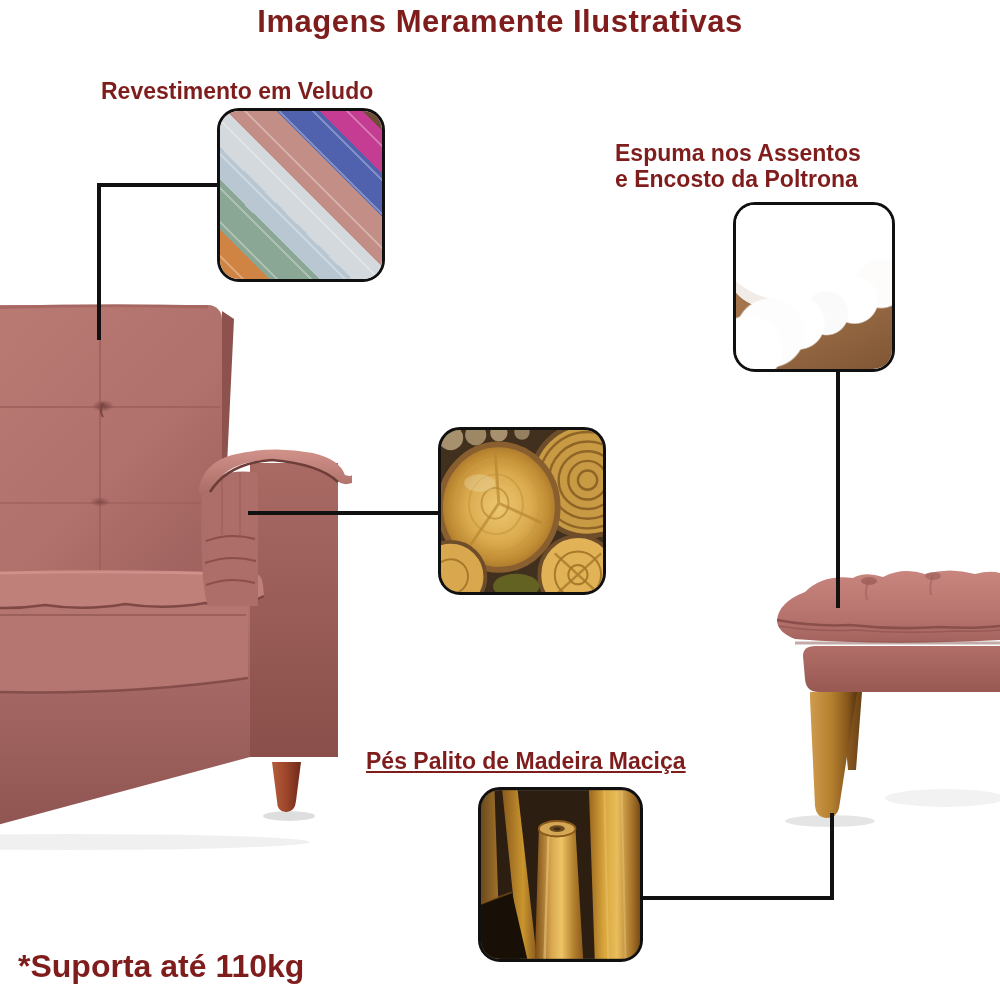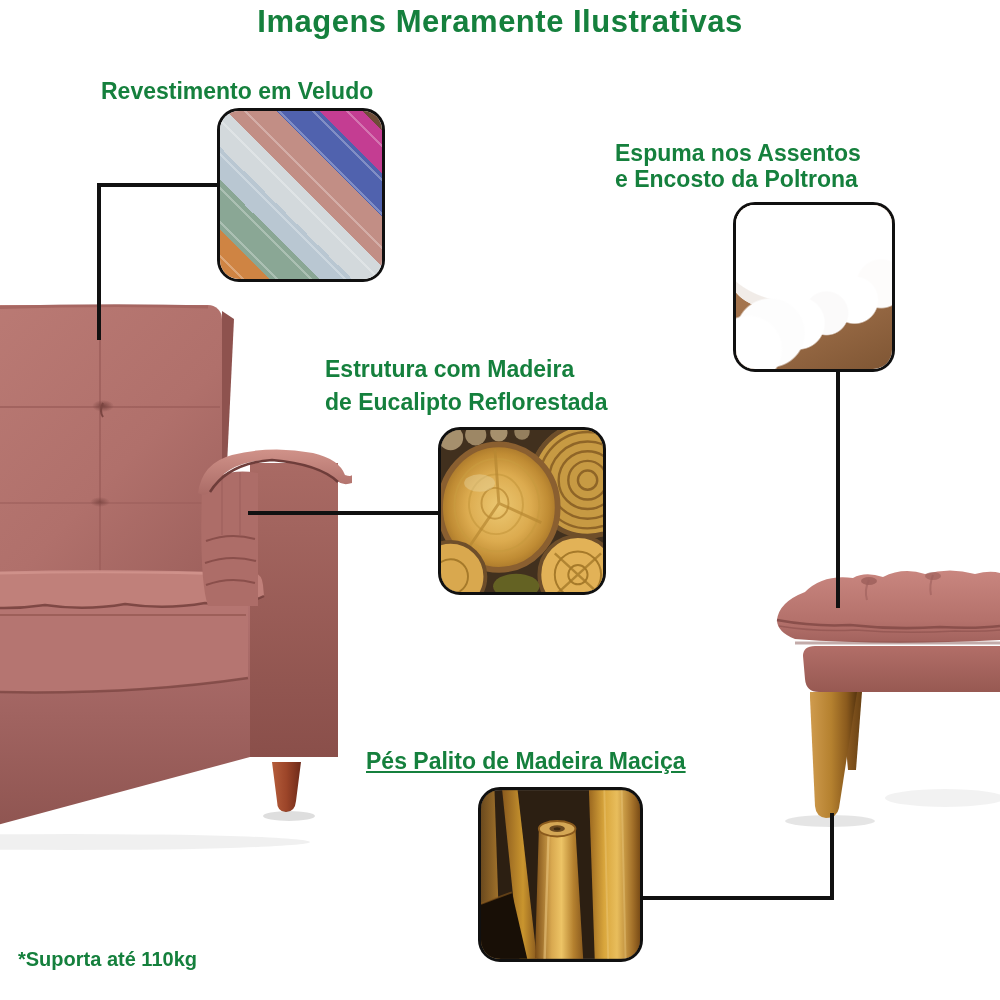--- a/index.html
+++ b/index.html
@@ -1,31 +1,31 @@
 <!DOCTYPE html>
 <html><head>
 <meta charset="utf-8">
 <style>
   html,body{margin:0;padding:0;background:#fff;}
   .canvas{
     position:relative;width:1000px;height:1000px;background:#fff;
-    font-family:"Liberation Sans", sans-serif;color:#15803d;overflow:hidden;
+    font-family:"Liberation Sans", sans-serif;color:#7f1d1d;overflow:hidden;
   }
   .title{
     position:absolute;top:4px;left:0;width:1000px;text-align:center;
     font-size:31px;font-weight:bold;letter-spacing:.5px;
   }
   .callout-label{
     position:absolute;font-weight:bold;text-align:left;
     font-size:23px;line-height:26px;width:400px;
   }
   .callout-label span{display:block;}
   .loose{line-height:33px;}
   .footnote{
-    position:absolute;left:18px;top:948px;font-size:20px;font-weight:bold;
+    position:absolute;left:18px;top:948px;font-size:32px;font-weight:bold;
   }
   .photo{
     position:absolute;box-sizing:border-box;border:3px solid #101010;
     border-radius:22px;overflow:hidden;background:#777;
   }
   .photo svg{display:block;width:100%;height:100%;}
   .line{position:absolute;background:#111111;}
   
   .velvet-bg{
     width:100%;height:100%;
@@ -58,24 +58,20 @@
 
   <div class="title">Imagens Meramente Ilustrativas</div>
 
   <div class="callout-label" style="left:101px;top:78px;">Revestimento em Veludo</div>
 
   <div class="callout-label" style="left:615px;top:140px;">
     <span>Espuma nos Assentos</span>
     <span>e Encosto da Poltrona</span>
   </div>
 
-  <div class="callout-label loose" style="left:325px;top:353px;">
-    <span>Estrutura com Madeira</span>
-    <span>de Eucalipto Reflorestada</span>
-  </div>
 
   <div class="callout-label" style="left:366px;top:748px;text-decoration:underline;">Pés Palito de Madeira Maciça</div>
 
   <div class="footnote">*Suporta até 110kg</div>
 
   <svg style="position:absolute;left:0;top:295px;" width="352" height="555" viewBox="0 0 352 555">
     <defs>
       <linearGradient id="backG" x1="0" y1="0" x2="1" y2="1">
         <stop offset="0" stop-color="#bb7b75"></stop>
           <stop offset=".6" stop-color="#b0706b"></stop>

